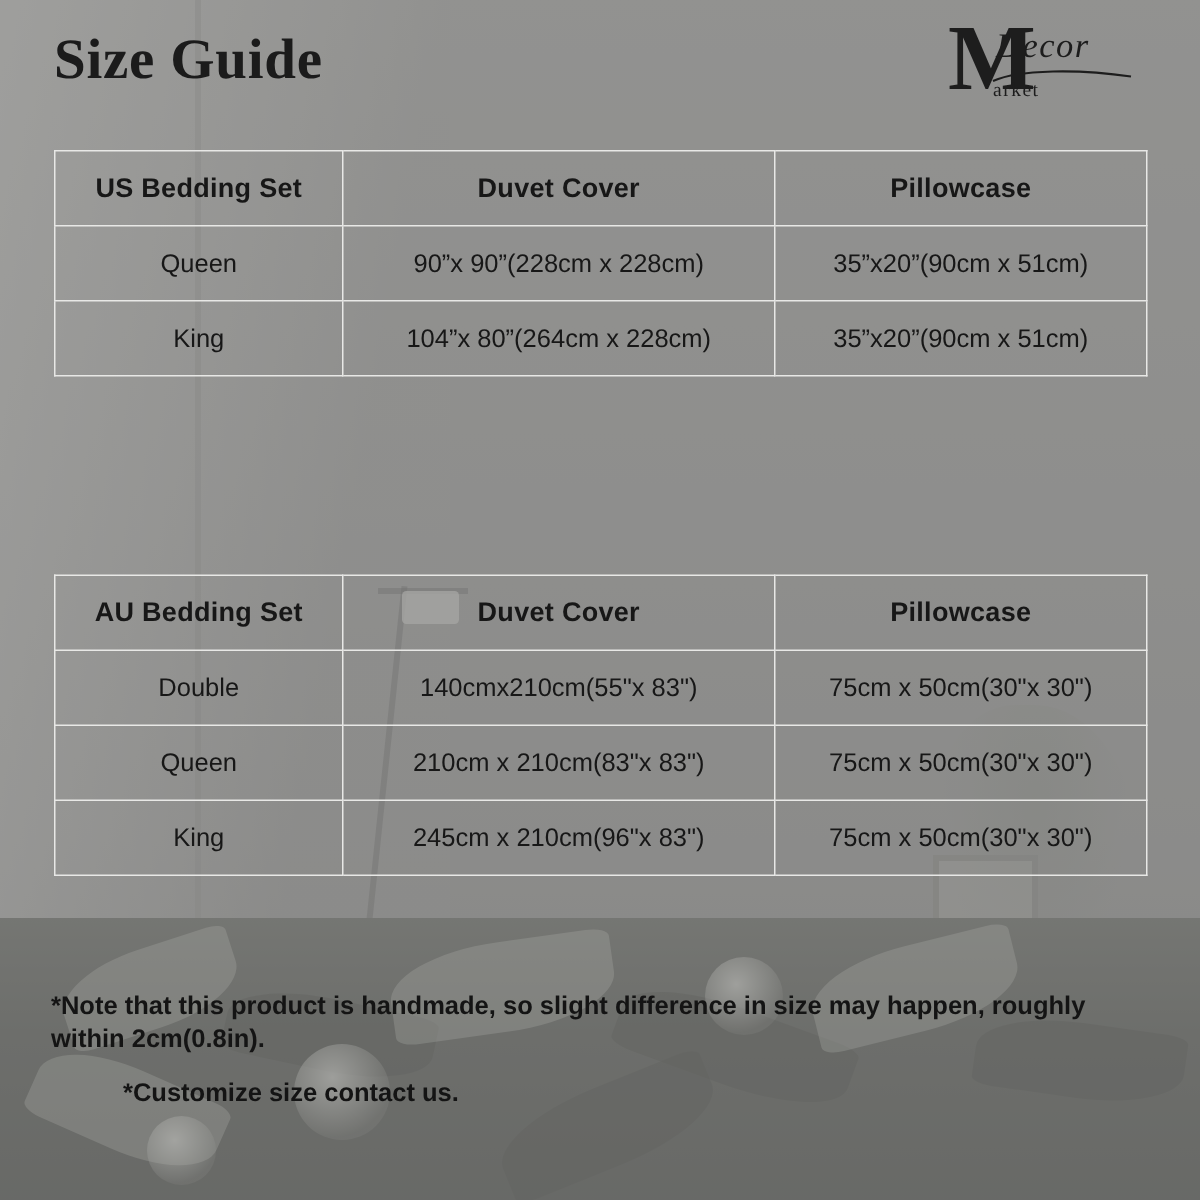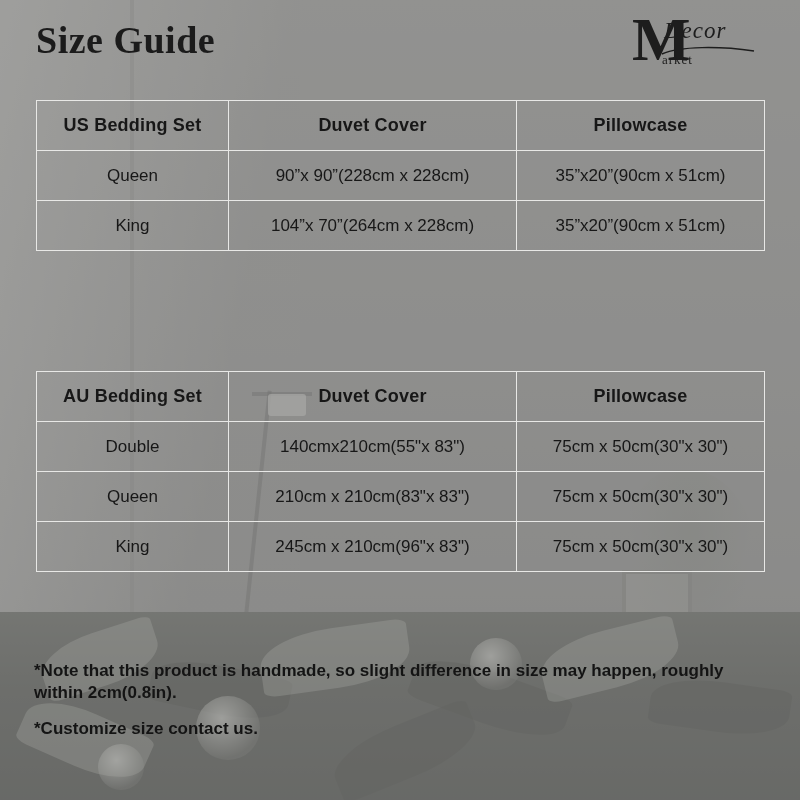--- a/index.html
+++ b/index.html
@@ -145,21 +145,21 @@
   }
 
   table.size-table {
     position: absolute;
     border-collapse: collapse;
     width: 728px;
     left: 36px;
     table-layout: fixed;
   }
   table.t-us { top: 100px; }
-  table.t-au { top: 371px; }
+  table.t-au { top: 383px; }
 
   table.size-table td, table.size-table th {
     border: 1px solid #e8e8e6;
     height: 50px;
     text-align: center;
     vertical-align: middle;
     color: #171717;
     font-size: 17px;
     font-weight: normal;
     padding: 0 4px;
@@ -176,21 +176,21 @@
   .notes {
     position: absolute;
     left: 34px;
     top: 660px;
     width: 730px;
     color: #141414;
     font-size: 17px;
     font-weight: bold;
     line-height: 1.28;
   }
-  .notes .note2 { margin-top: 14px; }
+  .notes .note2 { margin-top: 14px; margin-left: 48px; }
 </style>
 </head>
 <body>
 
 <div id="page">
 
   <div class="bg-layer">
     <div class="bg-wall"></div>
     <div class="bg-window"></div>
     <div class="bg-window-bar"></div>
@@ -243,21 +243,21 @@
         </tr>
       </thead>
       <tbody>
         <tr>
           <td>Queen</td>
           <td>90”x 90”(228cm x 228cm)</td>
           <td>35”x20”(90cm x 51cm)</td>
         </tr>
         <tr>
           <td>King</td>
-          <td>104”x 70”(264cm x 228cm)</td>
+          <td>104”x 80”(264cm x 228cm)</td>
           <td>35”x20”(90cm x 51cm)</td>
         </tr>
       </tbody>
     </table>
 
     <table class="size-table t-au">
       <colgroup>
           <col class="c0">
           <col class="c1">
           <col class="c2">

